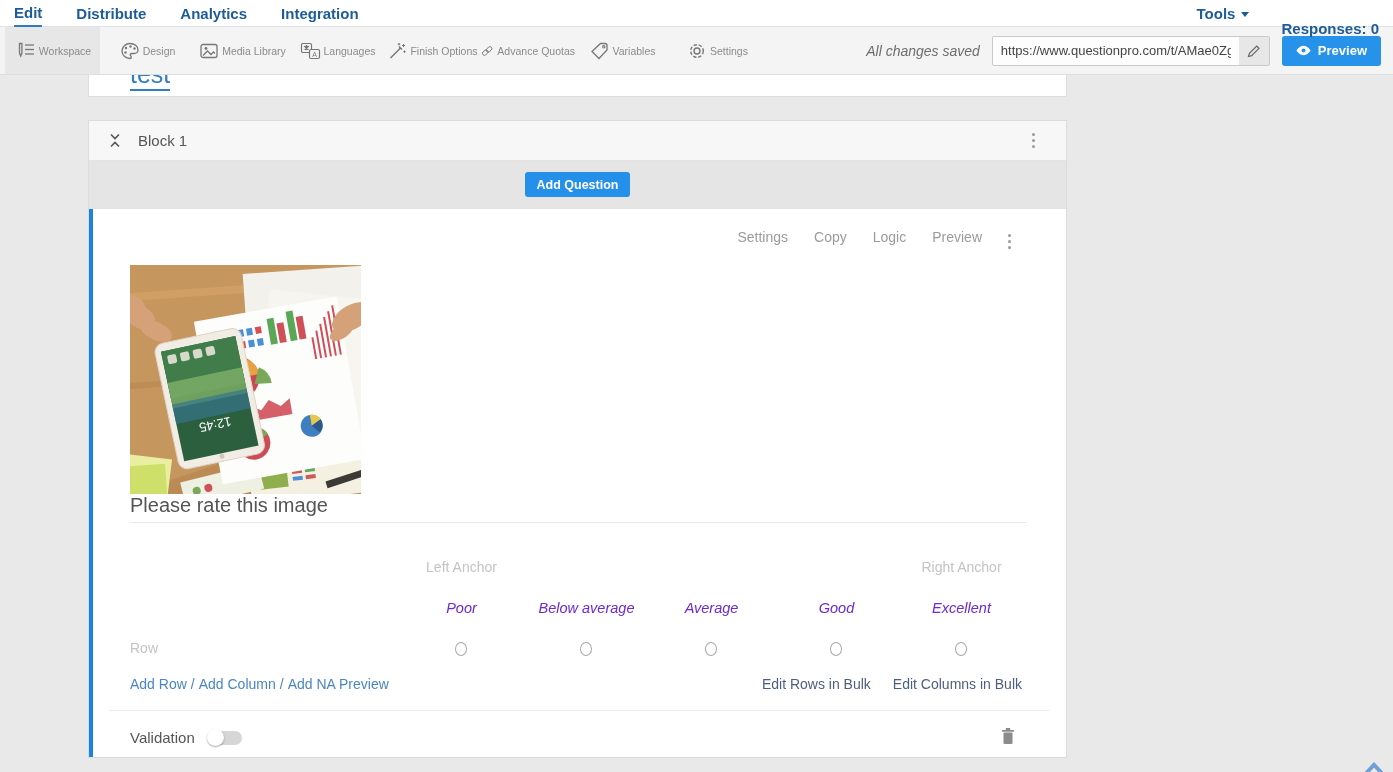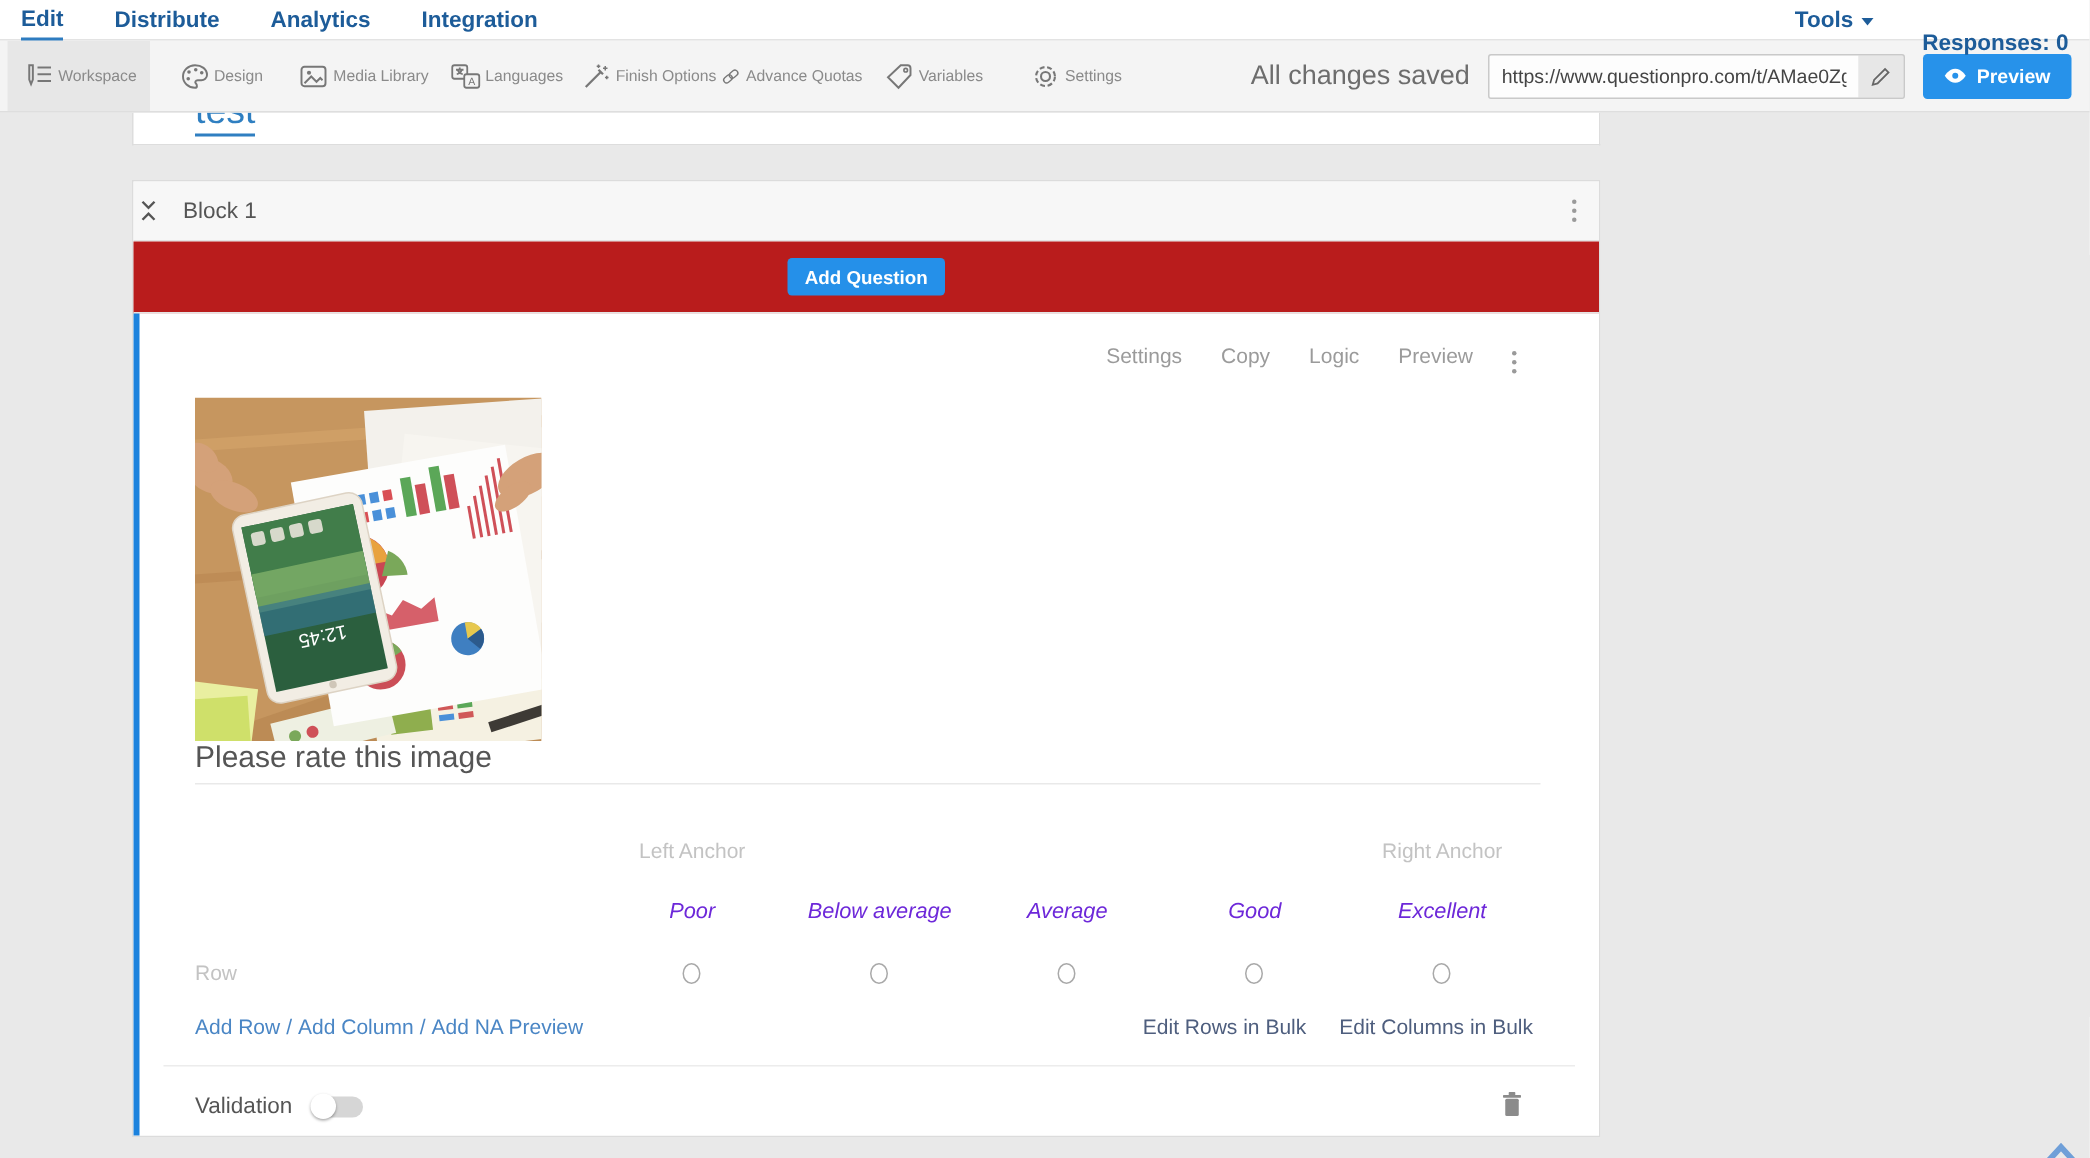--- a/index.html
+++ b/index.html
@@ -20,45 +20,45 @@
 
   
   #toolbar { position:absolute; left:0; top:27px; width:1393px; height:48px; background:#f4f4f4;
              border-bottom:1px solid #dedede; display:flex; align-items:stretch; padding-left:5px; z-index:25; }
   .tb-tab { width:95px; display:flex; flex-direction:row; align-items:center; justify-content:center;
             gap:3px; cursor:pointer; }
   .tb-tab.active { background:#e7e7e7; }
   .tb-tab .lbl { font-size:10.5px; color:#8a8a8a; white-space:nowrap; }
   .tb-tab svg { display:block; }
   #toolbar .right { position:absolute; right:12px; top:0; height:47px; display:flex; align-items:center; gap:12px; }
-  .save-status { font-size:18px; color:#6d6d6d; }
+  .save-status { font-style:italic; font-size:14px; color:#6d6d6d; }
   .url-wrap { width:278px; height:30px; border:1px solid #c9c9c9; background:#e9e9e9; display:flex; border-radius:2px; overflow:hidden; }
   .url-wrap input { flex:1; border:none; outline:none; background:#fdfdfd; font-size:13px; color:#444;
                     padding:0 8px; font-family:"Liberation Sans",sans-serif; }
   .url-pencil { width:30px; display:flex; align-items:center; justify-content:center; background:#e7e7e7; cursor:pointer; }
   .btn-preview { height:30px; padding:0 14px; background:#2792ea; border:none; border-radius:3px; color:#fff;
                  font-size:13px; font-weight:700; display:flex; align-items:center; gap:7px; cursor:pointer;
                  font-family:"Liberation Sans",sans-serif; }
 
   
   #title-panel { position:absolute; left:88px; top:75px; width:979px; height:22px; background:#fff;
                  border:1px solid #ddd; border-top:none; overflow:hidden; z-index:10; }
   #survey-title { position:absolute; left:41px; top:-15px; font-size:25px; color:#2f7fc1;
                   border-bottom:2px solid #2f7fc1; line-height:1.15; cursor:text; }
 
   
   #block { position:absolute; left:88px; top:120px; width:979px; height:638px; background:#fff;
            border:1px solid #dcdcdc; }
   #block-header { height:40px; background:#f7f7f7; border-bottom:1px solid #e3e3e3; display:flex;
-                  align-items:center; padding:0 4px; }
+                  align-items:center; padding:0 20px; }
   #block-header .title { font-size:15px; color:#555; margin-left:17px; }
   .dots { display:flex; flex-direction:column; gap:3px; cursor:pointer; padding:3px; }
   .dots i { width:3px; height:3px; border-radius:50%; background:#9a9a9a; display:block; }
   #block-header .dots { margin-left:auto; margin-right:8px; }
-  #addq-strip { height:48px; background:#b91c1c; border-bottom:1px solid #e3e3e3; display:flex;
+  #addq-strip { height:48px; background:#e5e5e5; border-bottom:1px solid #e3e3e3; display:flex;
                 align-items:center; justify-content:center; }
   .btn-addq { height:25px; padding:0 12px; background:#2590e9; color:#fff; border:none; border-radius:3px;
               font-size:12.5px; font-weight:700; cursor:pointer; font-family:"Liberation Sans",sans-serif; }
 
   
   #question { position:relative; height:548px; background:#fff; border-left:4px solid #1c82dd; }
   #q-actions { position:absolute; top:20px; right:84px; display:flex; gap:26px; }
   #q-actions span { font-size:14px; color:#9b9b9b; cursor:pointer; }
   #q-dots { position:absolute; top:22px; right:52px; }
   #q-image { position:absolute; left:37px; top:56px; width:231px; height:229px; cursor:pointer; }

